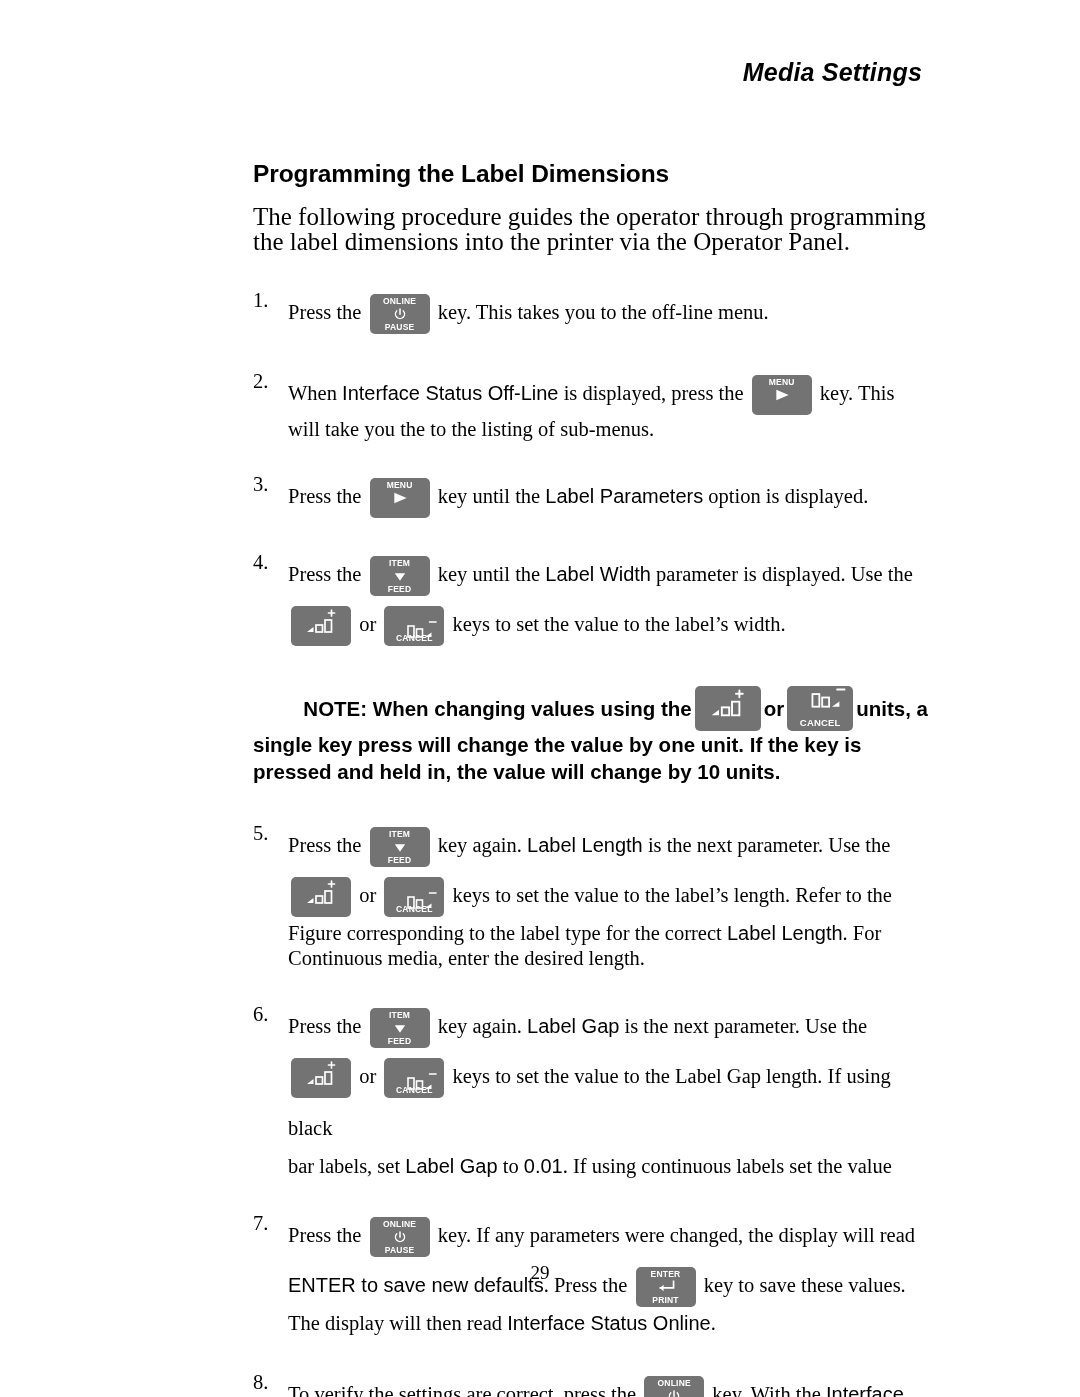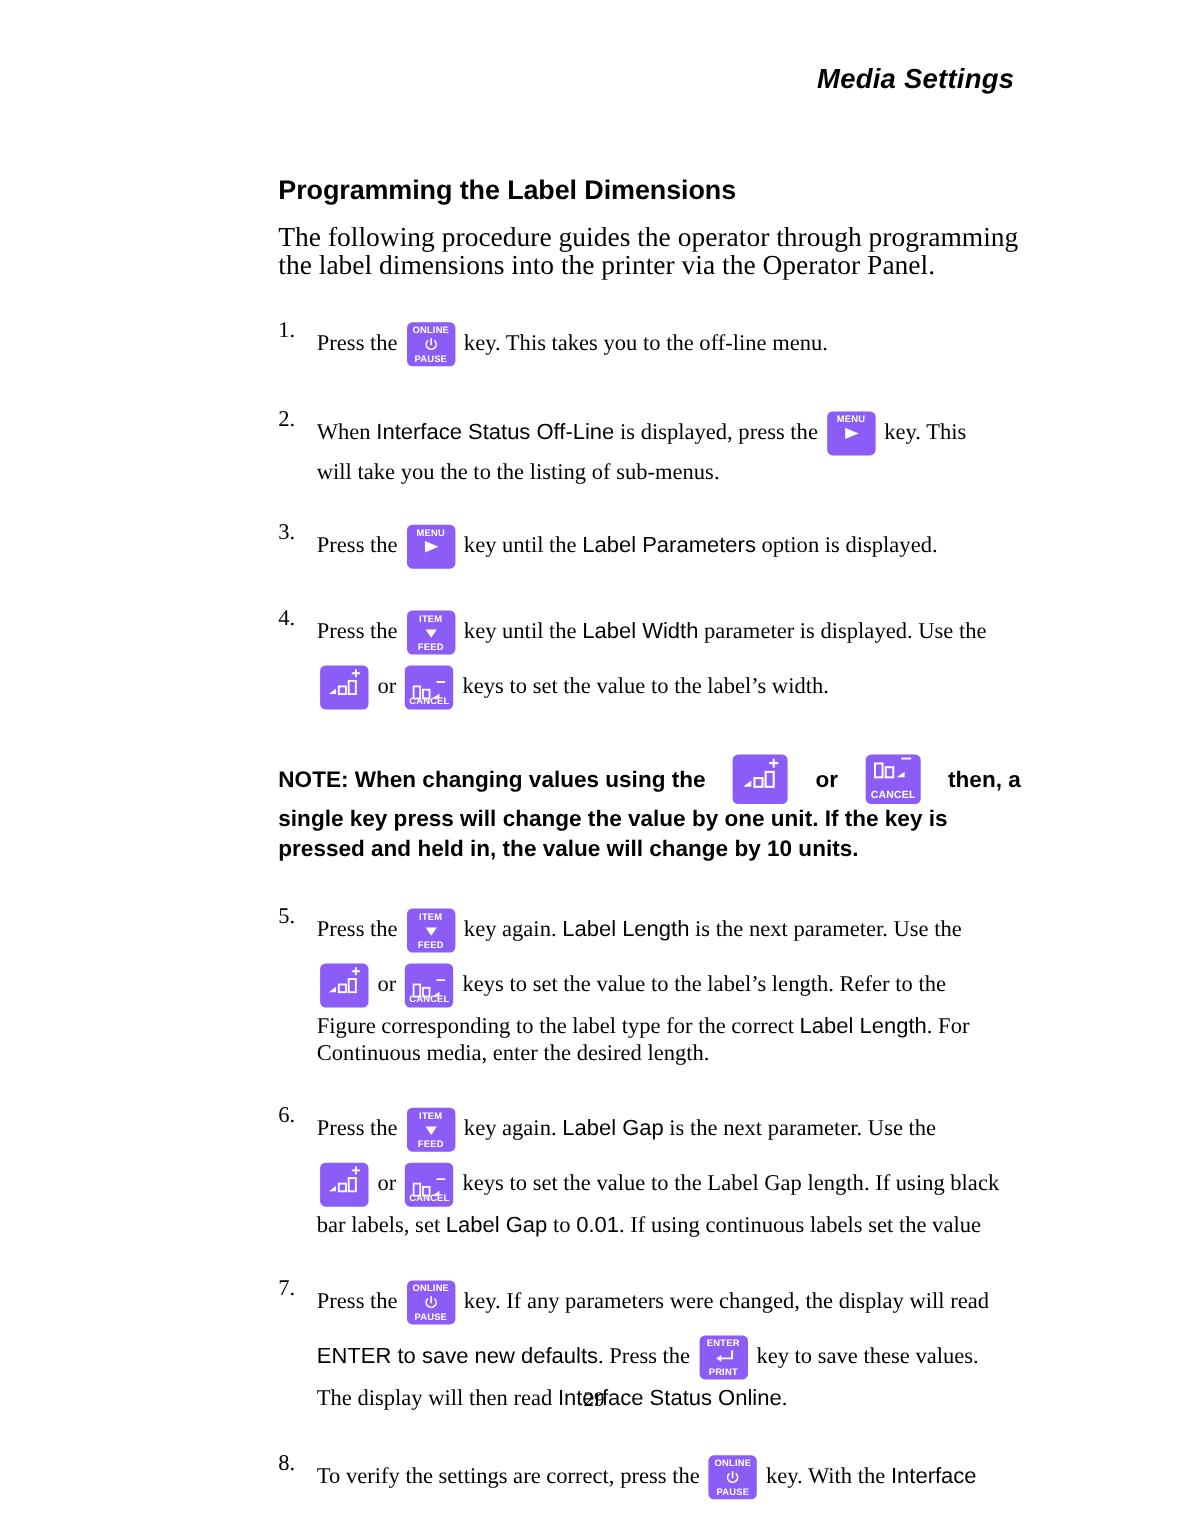--- a/index.html
+++ b/index.html
@@ -110,28 +110,29 @@
     text-align: justify;
     text-justify: inter-word;
   }
   .note .noteline { display: block; }
   .note .j { text-align: justify; }
 
   
   .key {
     display: inline-block;
     vertical-align: middle;
-    background: #8b5cf6;
+    background: #737373;
     border-radius: 5px;
     position: relative;
     color: #ffffff;
     font-family: "Liberation Sans", sans-serif;
     text-align: center;
     overflow: hidden;
     margin: 0 3px;
+    padding-left: 16px;
   }
 
   .key.sm { width: 44px; height: 40px; }
   .key.lg { width: 50px; height: 45px; }
 
   .key .cap-top,
   .key .cap-bot {
     position: absolute;
     left: 0;
     right: 0;
@@ -255,40 +256,40 @@
                   <path d="M24.5 3 h6.5" stroke-linecap="round"></path>
                   <rect x="3" y="7" width="6" height="11"></rect>
                   <rect x="11.5" y="10" width="6" height="8"></rect>
                   <path d="M20 18 l6.5 -4.5 v4.5 z" fill="#ffffff" stroke="none"></path>
                 </svg></span><span class="cap-bot">CANCEL</span></span><span> keys to set the value to the label’s width.</span>
         </span>
       </li>
     </ol>
 
     <div class="note">
-      <span class="noteline j" style="display:flex;align-items:center;justify-content:space-between;">
+      <span class="noteline j" style="display:flex;align-items:center;justify-content:flex-end;">
         <span>NOTE: When changing values using the </span>
           <span class="key lg value">
             <span class="facefill">
               <svg viewBox="0 0 38 34" fill="none" stroke="#ffffff" stroke-width="1.7">
                 <path d="M26.5 4 h6 M29.5 1 v6" stroke-linecap="round"></path>
                 <path d="M5 23 l6.5 -5 v5 z" fill="#ffffff" stroke="none"></path>
                 <rect x="14" y="16" width="6.5" height="7"></rect>
                 <rect x="23" y="11" width="6.5" height="12"></rect>
               </svg>
             </span>
           </span>
           <span> or </span>
           <span class="key lg cancel"><span class="facefill"><svg viewBox="0 0 34 20" fill="none" stroke="#ffffff" stroke-width="1.6">
                 <path d="M24.5 3 h6.5" stroke-linecap="round"></path>
                 <rect x="3" y="7" width="6" height="11"></rect>
                 <rect x="11.5" y="10" width="6" height="8"></rect>
                 <path d="M20 18 l6.5 -4.5 v4.5 z" fill="#ffffff" stroke="none"></path>
               </svg></span><span class="cap-bot">CANCEL</span></span>
-          <span> then, a</span>
+          <span> units, a</span>
       </span>
       <span class="noteline" style="display:block;text-align:justify;">single key press will change the value by one unit. If the key is</span>
       <span class="noteline" style="display:block;">pressed and held in, the value will change by 10 units.</span>
     </div>
 
     <ol class="steps">
 
       <li class="s5">
         <span class="num">5.</span>
         <span class="step-body keyline">

